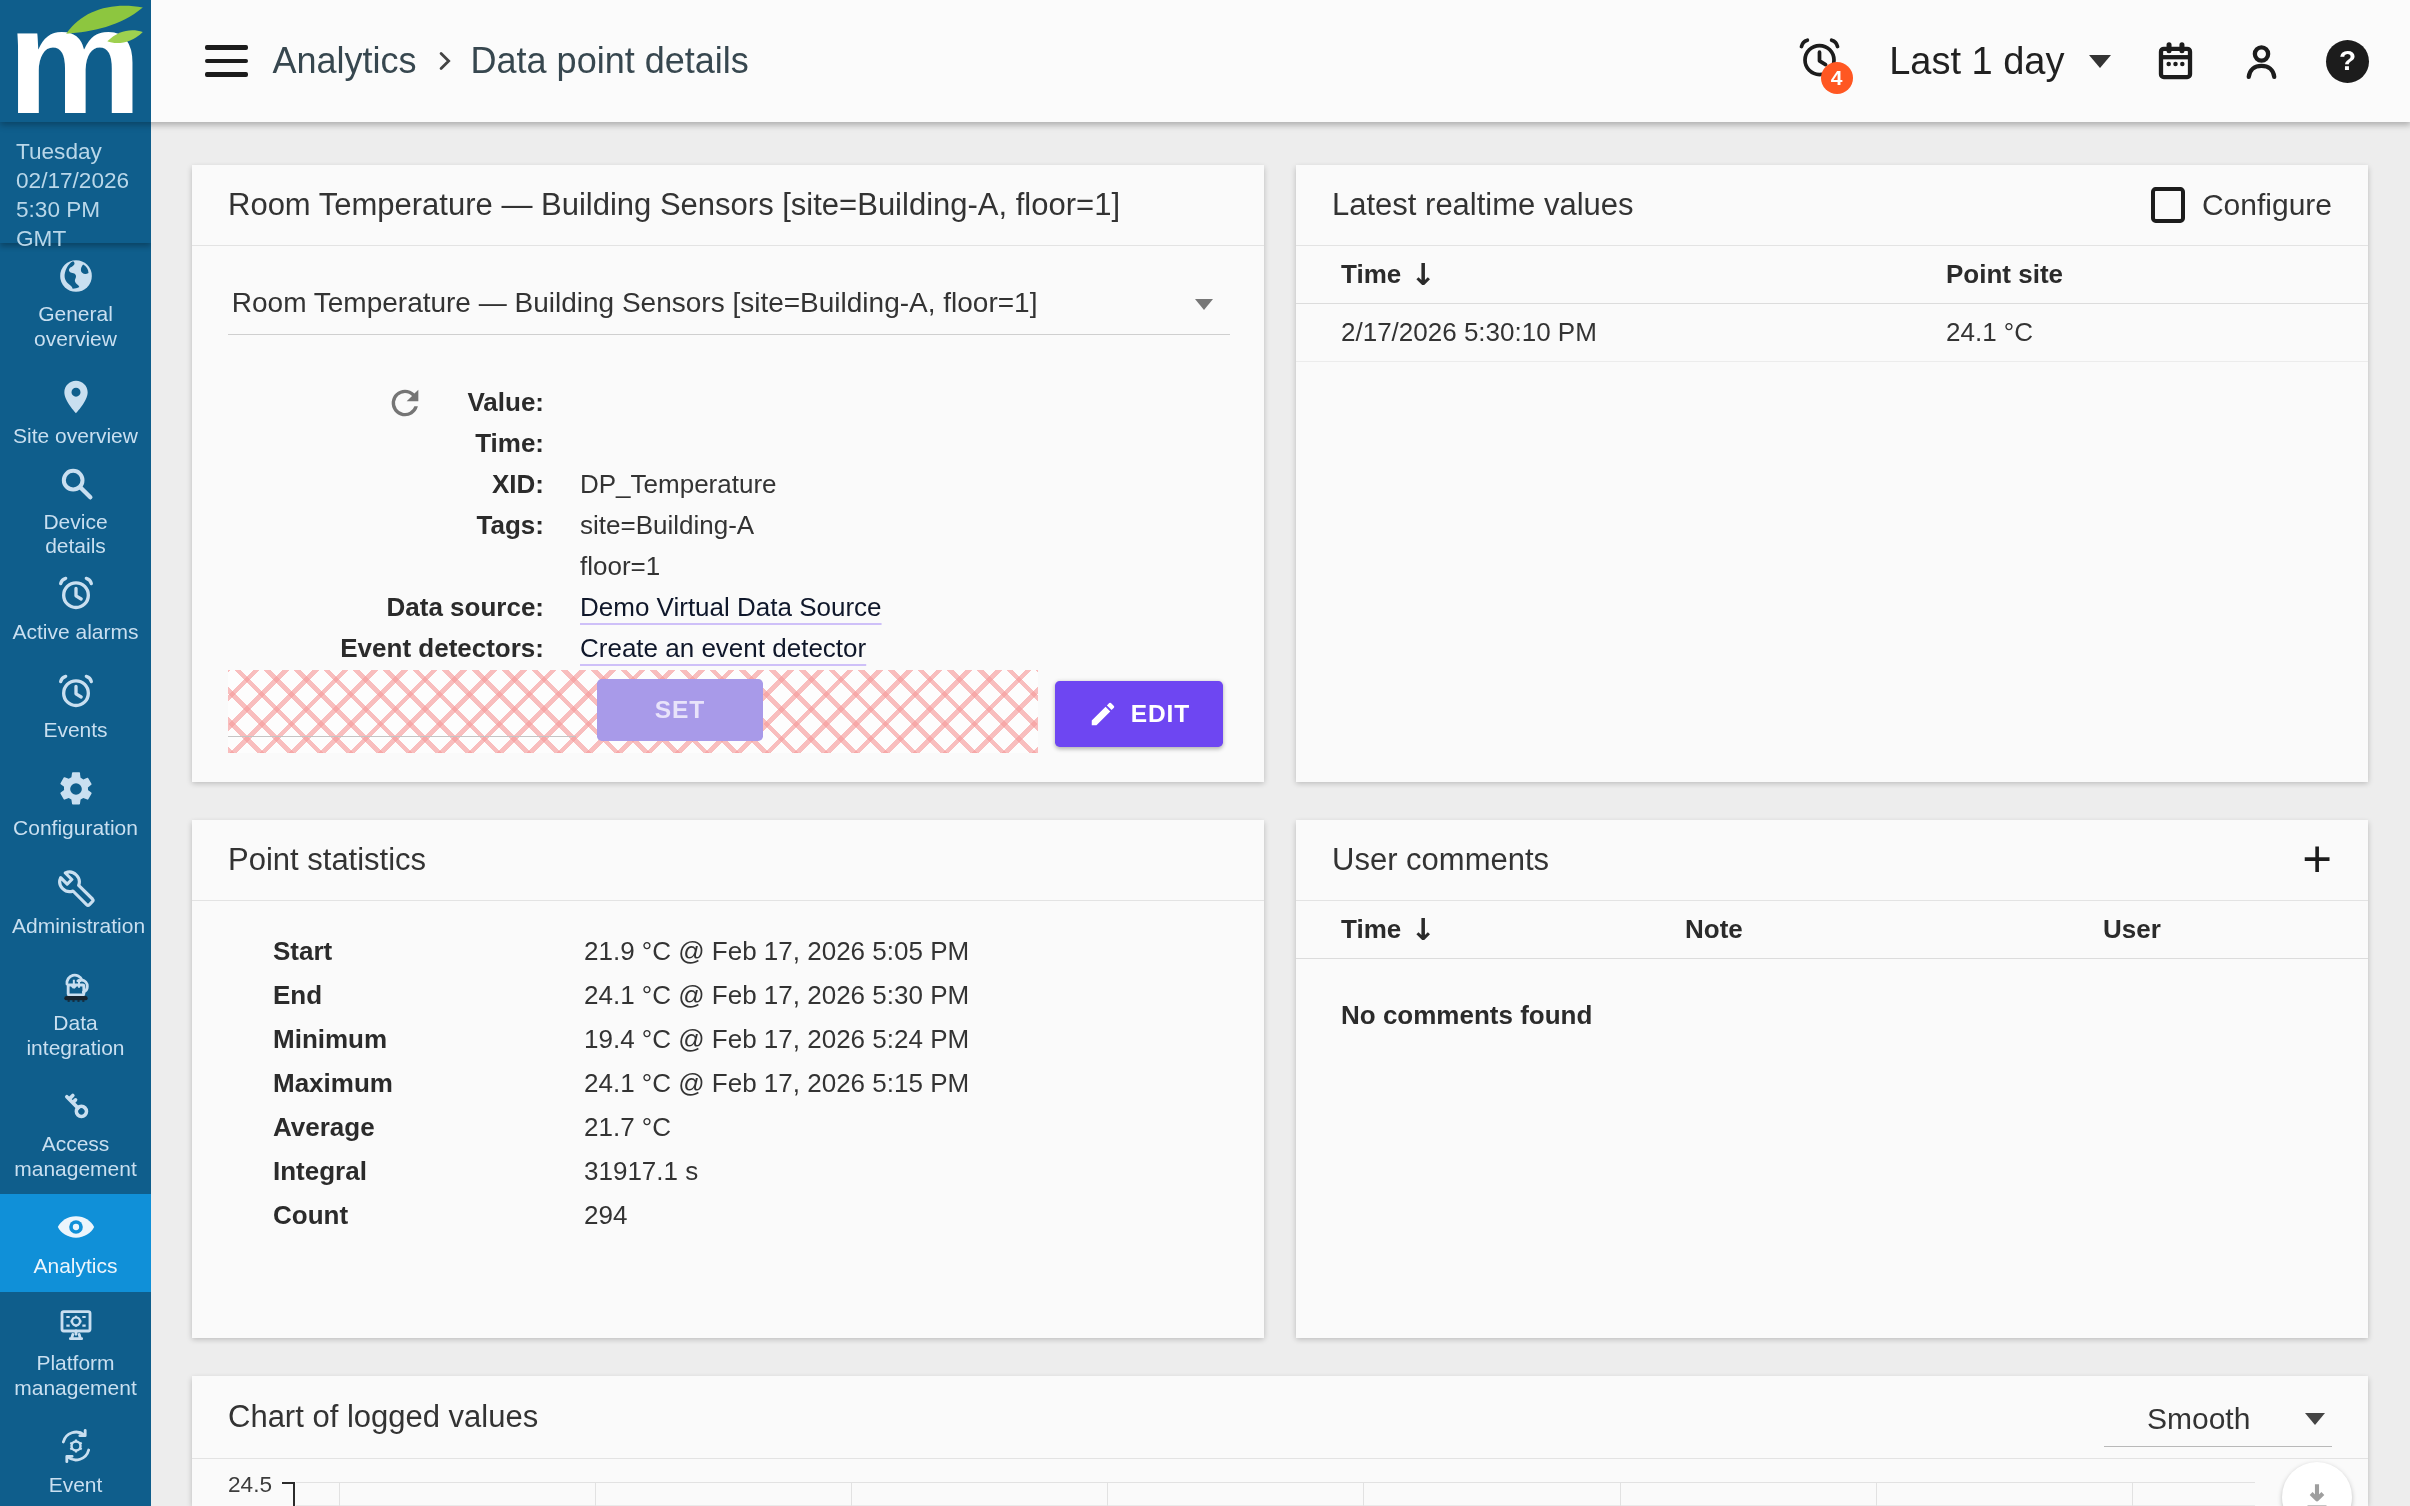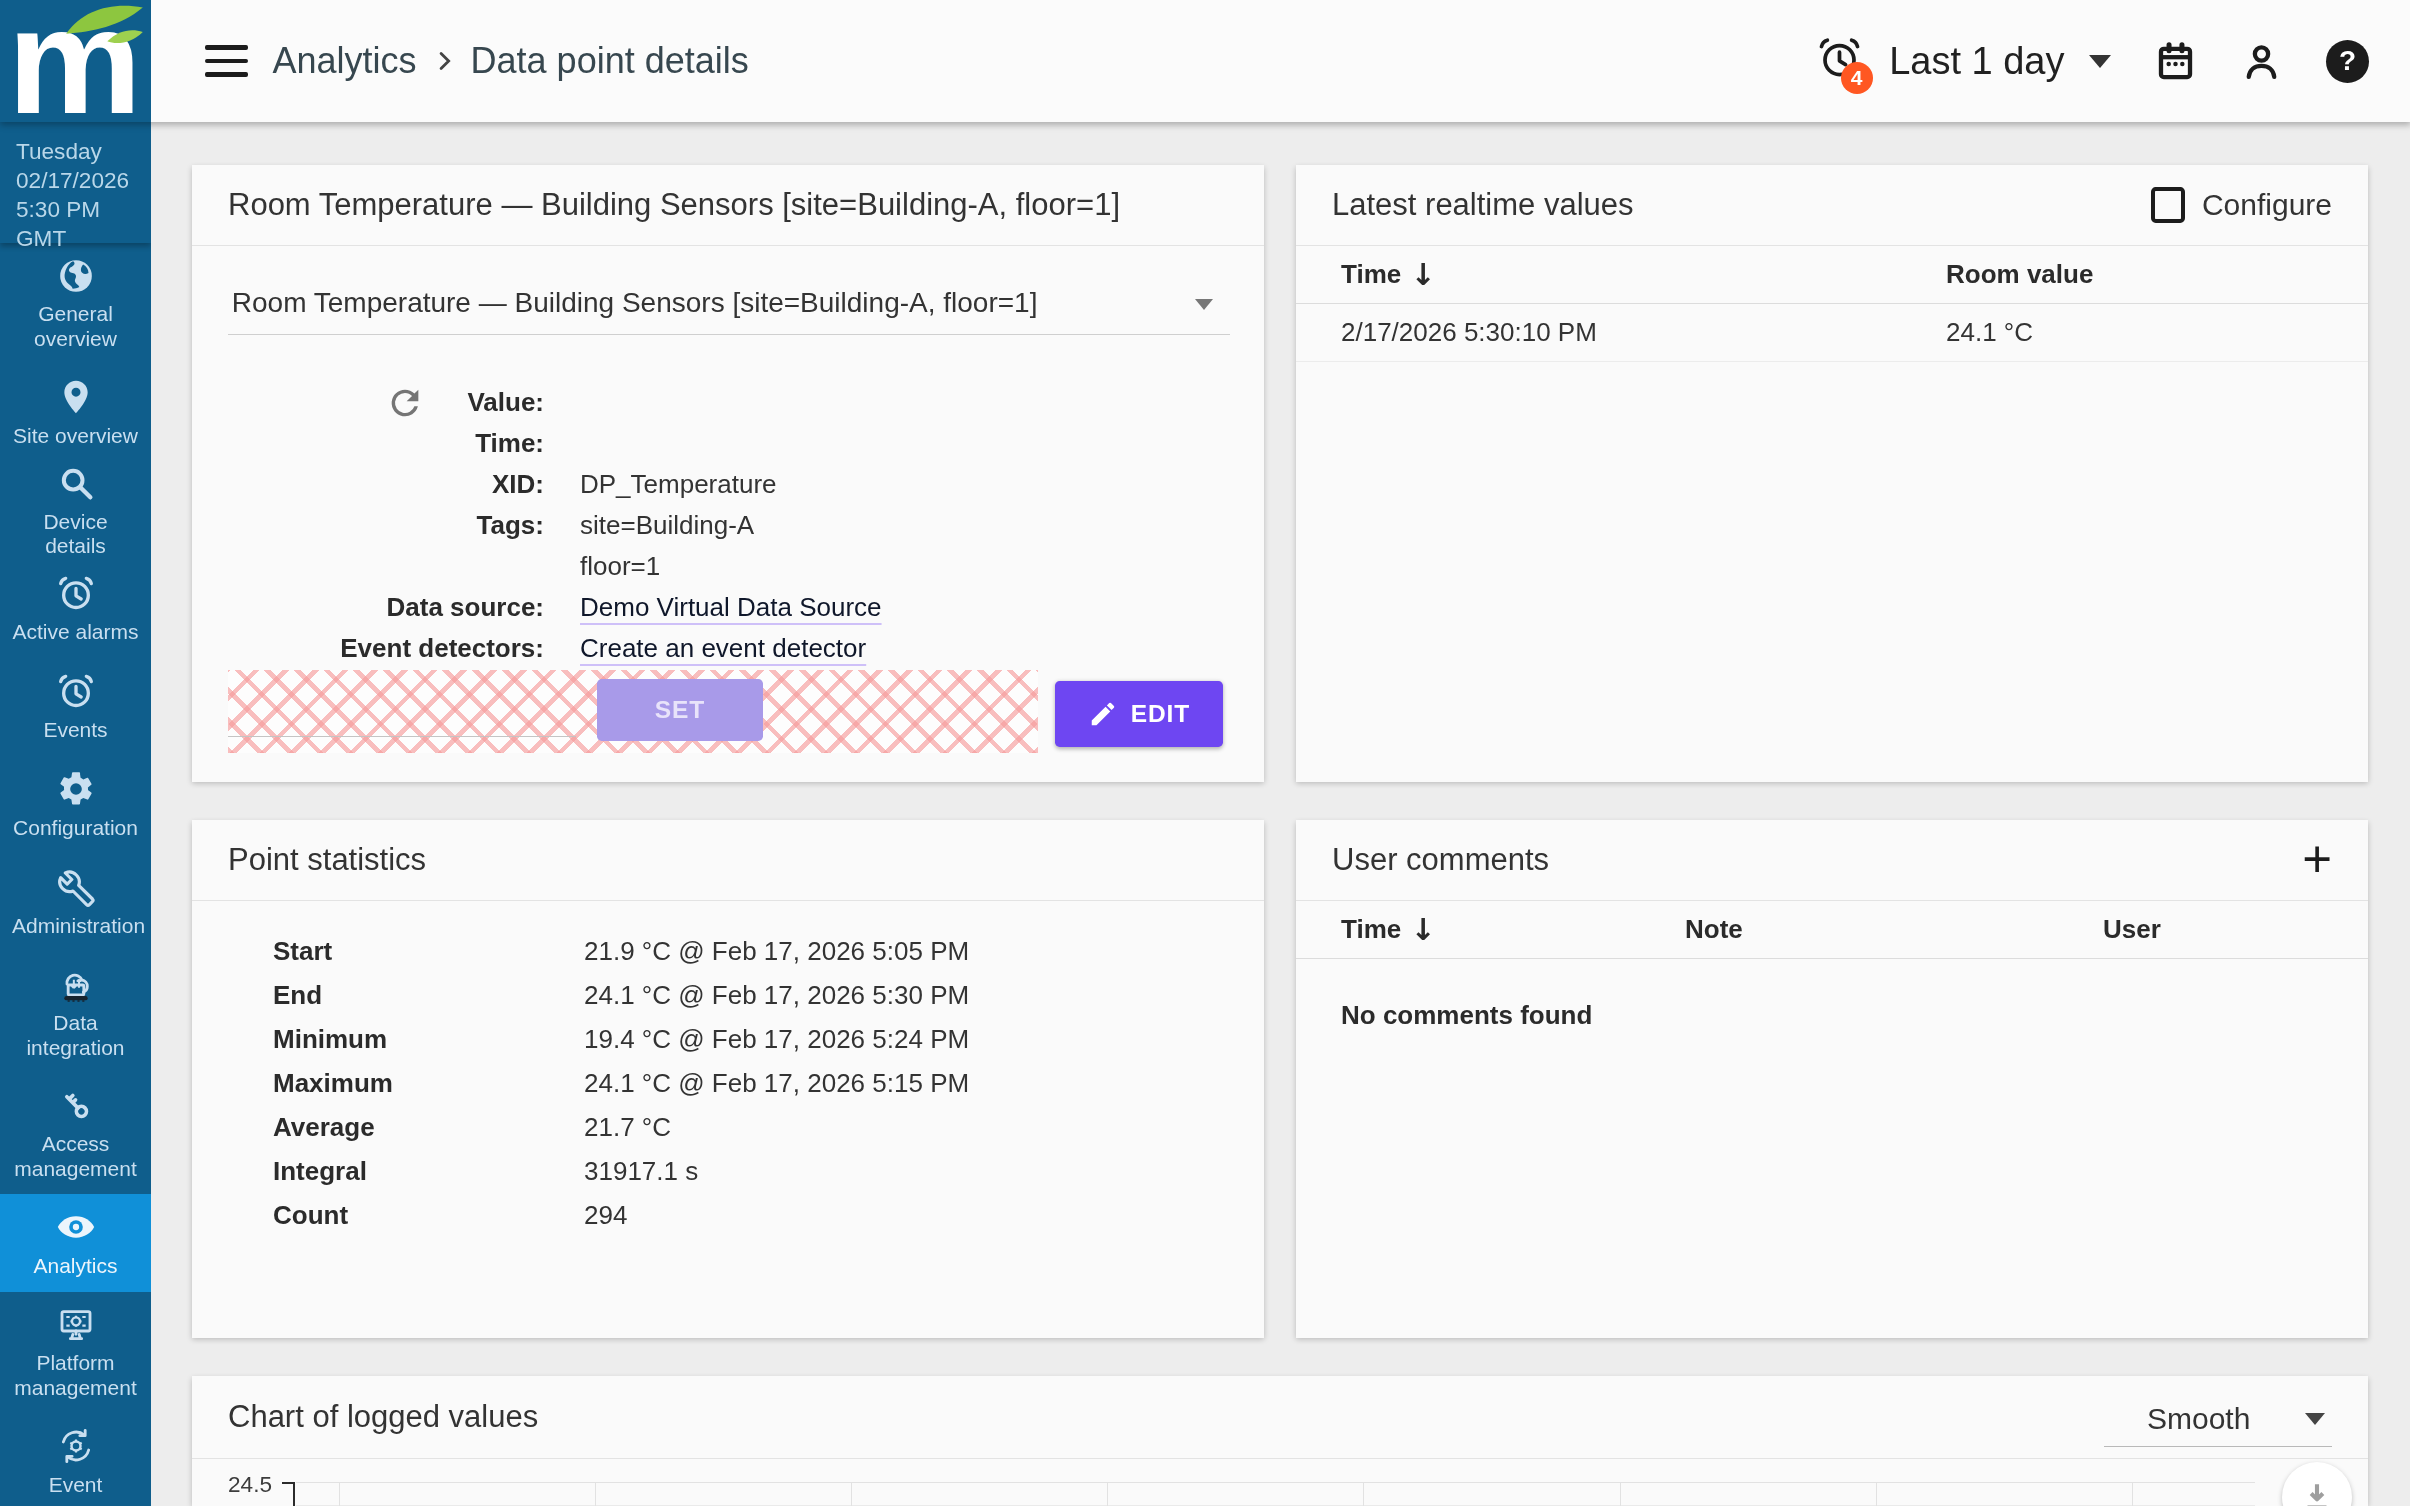--- a/index.html
+++ b/index.html
@@ -15,21 +15,21 @@
   .logo-leaves { position:absolute; right:5.6px; top:1.9px; }
   .topbar-main { flex:1; display:flex; align-items:center; padding-left:54px; }
   .hamburger { width:43px; height:32px; display:flex; flex-direction:column; justify-content:space-between; cursor:pointer; }
   .hamburger span { display:block; height:4.7px; background:#1c1c1c; border-radius:1.9px; }
   .breadcrumb { display:flex; align-items:center; margin-left:24.5px; font-size:36px; color:#37474f; }
   .crumb-sep { margin:0 13px; display:flex; align-items:center; }
   .topbar-right { margin-left:auto; display:flex; align-items:center; padding-right:42px; }
   .clock-wrap { position:relative; width:49px; height:55px; }
   .badge { position:absolute; right:-7.5px; bottom:-5.6px; width:32px; height:32px; border-radius:50%;
            background:#ff5722; color:#fff; font-size:21px; font-weight:bold; display:flex; align-items:center; justify-content:center; }
-  .range-label { font-size:38px; color:#212121; margin-left:24px; }
+  .range-label { font-size:38px; color:#212121; margin-left:44px; }
   .tri-down { width:0; height:0; border-left:11.3px solid transparent; border-right:11.3px solid transparent;
               border-top:13px solid #333; margin-left:24.5px; }
   .tb-icon { margin-left:43px; display:flex; align-items:center; cursor:pointer; }
   .help-circle { width:43px; height:43px; border-radius:50%; background:#1c1c1c; color:#fff;
                  font-size:28px; font-weight:bold; display:flex; align-items:center; justify-content:center; }
 
   
   .sidebar { position:absolute; left:0; top:122px; width:151px; height:1384px; background:#0f5e8c; z-index:10; overflow:hidden; }
   .date-block { height:121px; padding:15px 7.5px 0 16px; color:#b9d7e9; font-size:22.6px; line-height:29px;
                 box-shadow:0 3.8px 5.6px rgba(0,0,0,.28); position:relative; z-index:3; }
@@ -366,21 +366,21 @@
         <span class="configure-wrap">
           <span class="checkbox"></span>
           <span>Configure</span>
         </span>
       </div>
       <div class="tbl-head">
         <span class="rt-col1">
           <span>Time</span>
           <span class="sort-arrow">↓</span>
         </span>
-        <span class="rt-col2">Room value</span>
+        <span class="rt-col2">Point site</span>
       </div>
       <div class="tbl-row">
         <span class="rt-col1">2/17/2026 5:30:10 PM</span>
         <span class="rt-col2">24.1 °C</span>
       </div>
     </div>
 
     <div class="card">
       <div class="card-head">Point statistics</div>
       <div class="stats-body">

